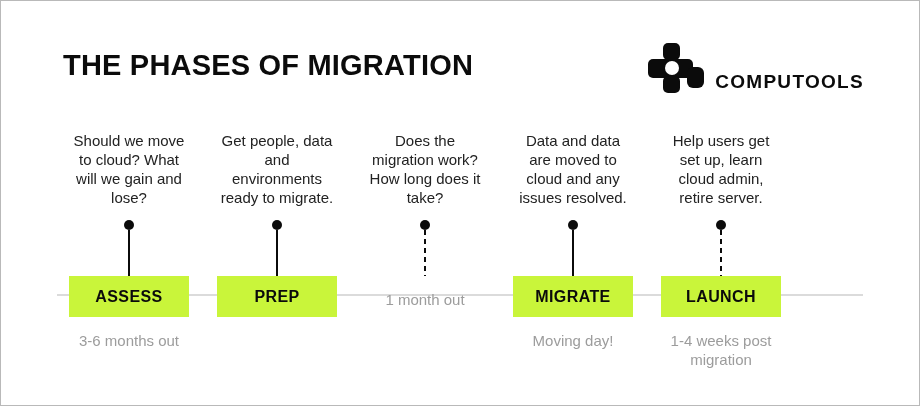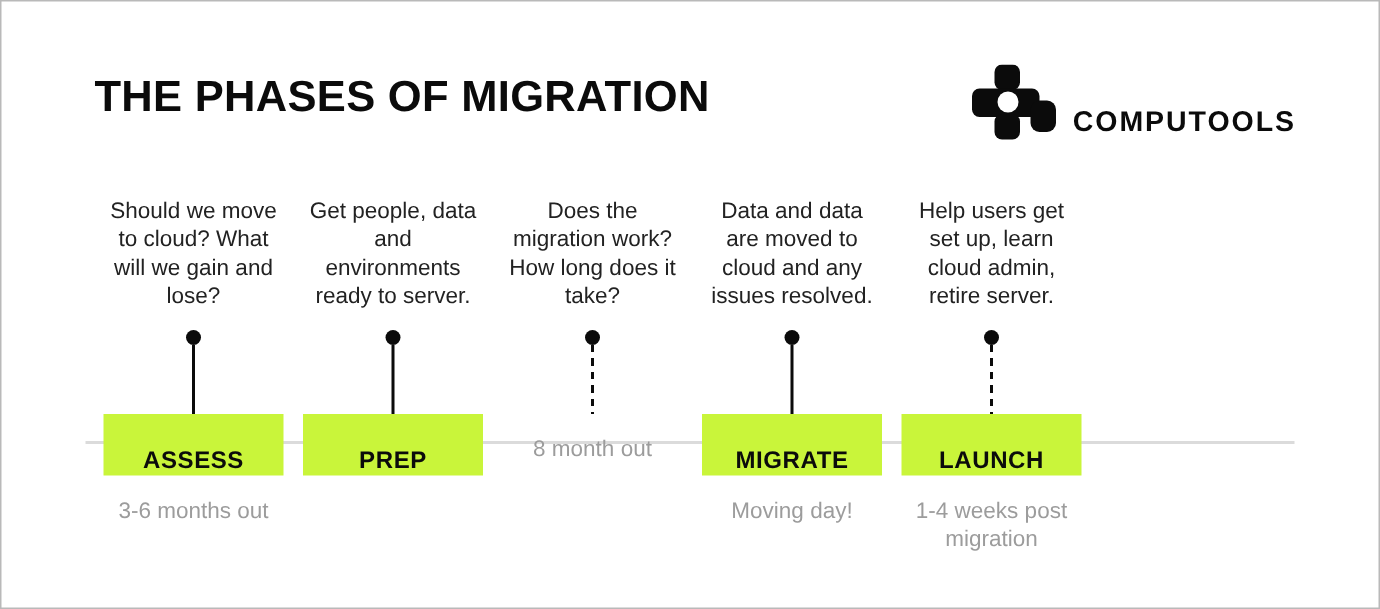--- a/index.html
+++ b/index.html
@@ -53,21 +53,21 @@
     height: 2px;
     background: var(--timeline-gray, #dbdbdb);
     z-index: 0;
   }
   .phases {
     position: absolute;
     left: 68px;
     top: 130px;
     width: 785px;
     display: flex;
-    gap: 13px;
+    gap: 28px;
     z-index: 1;
   }
   .phase-col {
     width: 120px;
     flex: 0 0 120px;
     display: flex;
     flex-direction: column;
     align-items: center;
   }
   .desc {
@@ -94,21 +94,21 @@
   .connector.solid { background: var(--ink, #0b0b0b); }
   .connector.dashed {
     background: repeating-linear-gradient(to bottom,
       var(--ink, #0b0b0b) 0 5px, transparent 5px 9px);
   }
   .phase-box {
     width: 120px;
     height: 41px;
     background: var(--accent-green, #c9f53a);
     display: flex;
-    align-items: flex-end;
+    align-items: center;
     justify-content: center;
   }
   .phase-label {
     font-size: 16px;
     font-weight: 700;
     letter-spacing: 0.4px;
     color: var(--ink, #0b0b0b);
   }
   .timing {
     margin-top: 14px;
@@ -154,36 +154,36 @@
         <span class="phase-label">ASSESS</span>
       </div>
       <div class="timing">3-6 months out</div>
     </div>
 
 
     <div class="phase-col">
       <div class="desc">Get people, data
 and
 environments
-ready to server.</div>
+ready to migrate.</div>
       <div class="dot"></div>
       <div class="connector solid"></div>
       <div class="phase-box">
         <span class="phase-label">PREP</span>
       </div>
     </div>
 
     <div class="phase-col">
       <div class="desc">Does the
 migration work?
 How long does it
 take?</div>
       <div class="dot"></div>
       <div class="connector dashed"></div>
-      <div class="timing">8 month out</div>
+      <div class="timing">1 month out</div>
     </div>
 
     <div class="phase-col">
       <div class="desc">Data and data
 are moved to
 cloud and any
 issues resolved.</div>
       <div class="dot"></div>
       <div class="connector solid"></div>
       <div class="phase-box">

